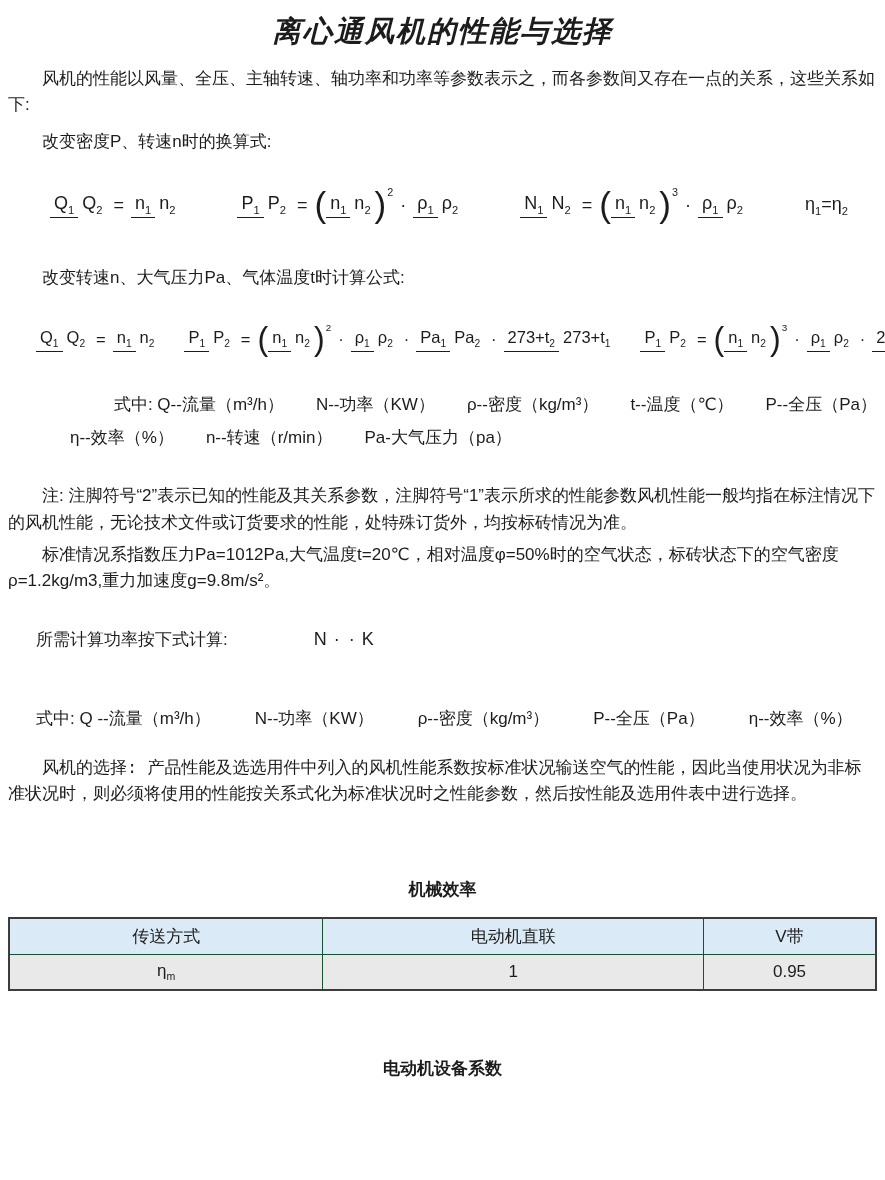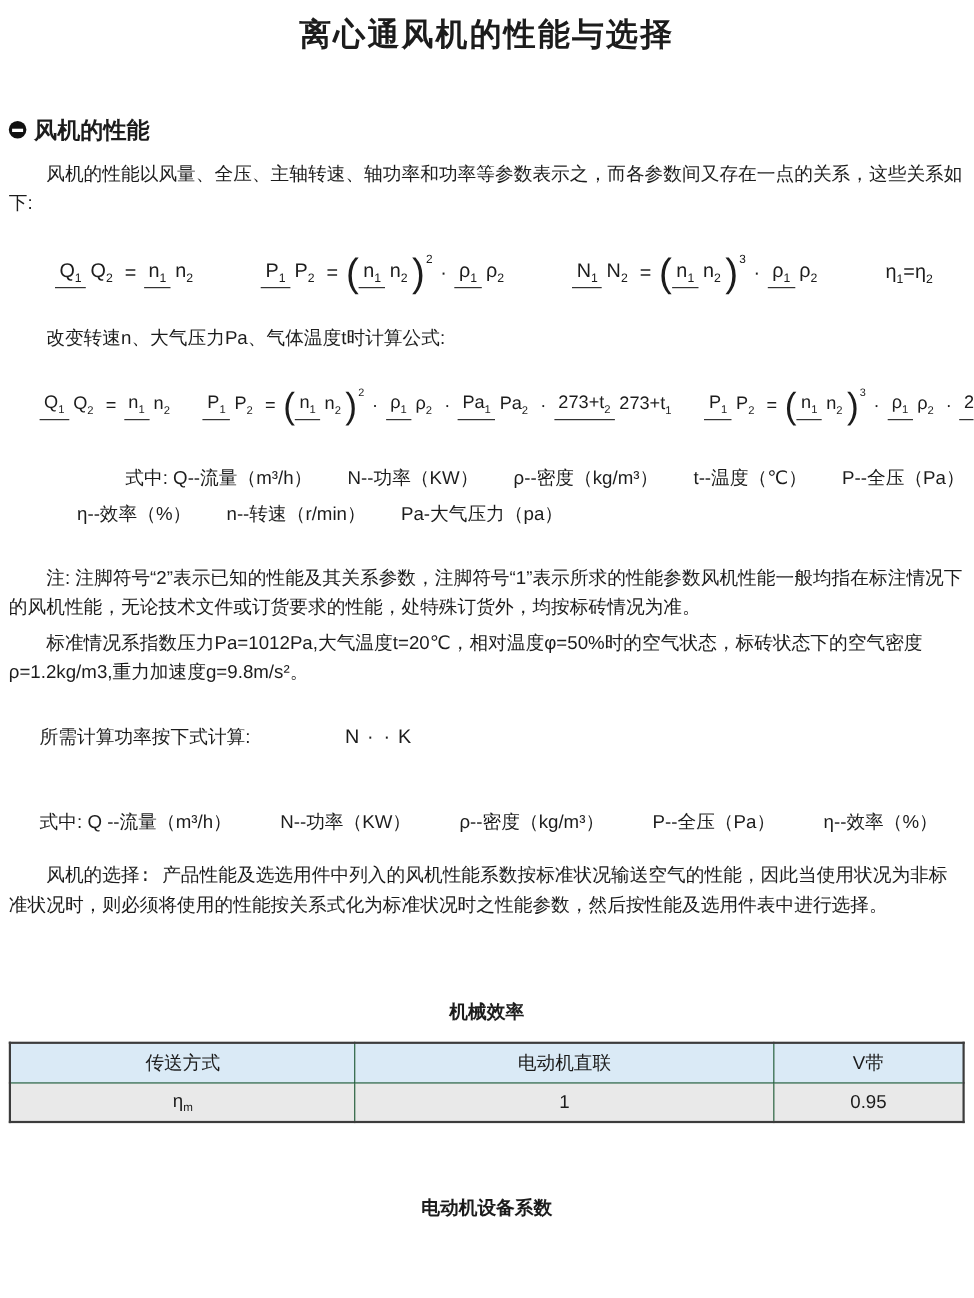--- a/index.html
+++ b/index.html
@@ -5,40 +5,40 @@
   html,body{margin:0;padding:0;background:#fff;}
   body{
     width:885px;height:1180px;overflow:hidden;
     font-family:"Liberation Sans","DejaVu Sans",sans-serif;
     color:#1c1c1c;
   }
   .page{padding:6px 8px 0;}
 
   h1.title{
     text-align:center;font-size:29px;font-weight:bold;
-    margin:6px 0 0;letter-spacing:2px;
+    margin:6px 0 0;letter-spacing:2px;font-style:italic;
   }
 
   .section-heading{
     display:flex;align-items:center;gap:7px;
     font-size:21px;font-weight:bold;margin-top:52px;
   }
   .bullet{
     width:16px;height:16px;border-radius:50%;background:#111;
     position:relative;flex:0 0 auto;
   }
   .bullet::after{
     content:'';position:absolute;left:3px;right:3px;top:6.5px;height:3px;background:#fff;
   }
 
   .para{font-size:17px;line-height:1.55;margin:0;}
   .indent{text-indent:2em;}
   .mt-intro{margin-top:14px;}
   .mt-caption{margin-top:10px;}
-  .mt-speed{margin-top:14px;}
+  .mt-speed{margin-top:28px;}
   .mt-note{margin-top:34px;}
   .mt-standard{margin-top:6px;}
   .mt-selection{margin-top:26px;font-family:Liberation Mono, monospace;}
 
   .formula-row{
     display:flex;align-items:center;
   }
   .row-density{gap:58px;padding-left:42px;margin-top:18px;font-size:18px;min-height:64px;}
   .row-speed{gap:26px;padding-left:28px;margin-top:16px;font-size:16.5px;min-height:64px;}
   .fgroup{display:inline-flex;align-items:center;gap:5px;white-space:nowrap;}
@@ -77,27 +77,24 @@
   table.data th{background:#daeaf6;}
   table.data td{background:#e9e9e9;}
 </style>
 </head>
 <body>
 
 <div class="page">
 
   <h1 class="title">离心通风机的性能与选择</h1>
 
-  <div class="section-heading">
-    <span class="bullet"></span>
-    <span>风机的性能</span>
-  </div>
 
   <p class="para indent mt-intro">风机的性能以风量、全压、主轴转速、轴功率和功率等参数表示之，而各参数间又存在一点的关系，这些关系如下:</p>
 
+  <p class="para indent mt-caption">改变密度P、转速n时的换算式:</p>
 
   <div class="formula-row row-density">
       <span class="fgroup">
         <span class="frac">
           <span class="num">Q<sub>1</sub></span>
           <span class="den">Q<sub>2</sub></span>
         </span>
         <span class="op">=</span>
         <span class="frac">
           <span class="num">n<sub>1</sub></span>

